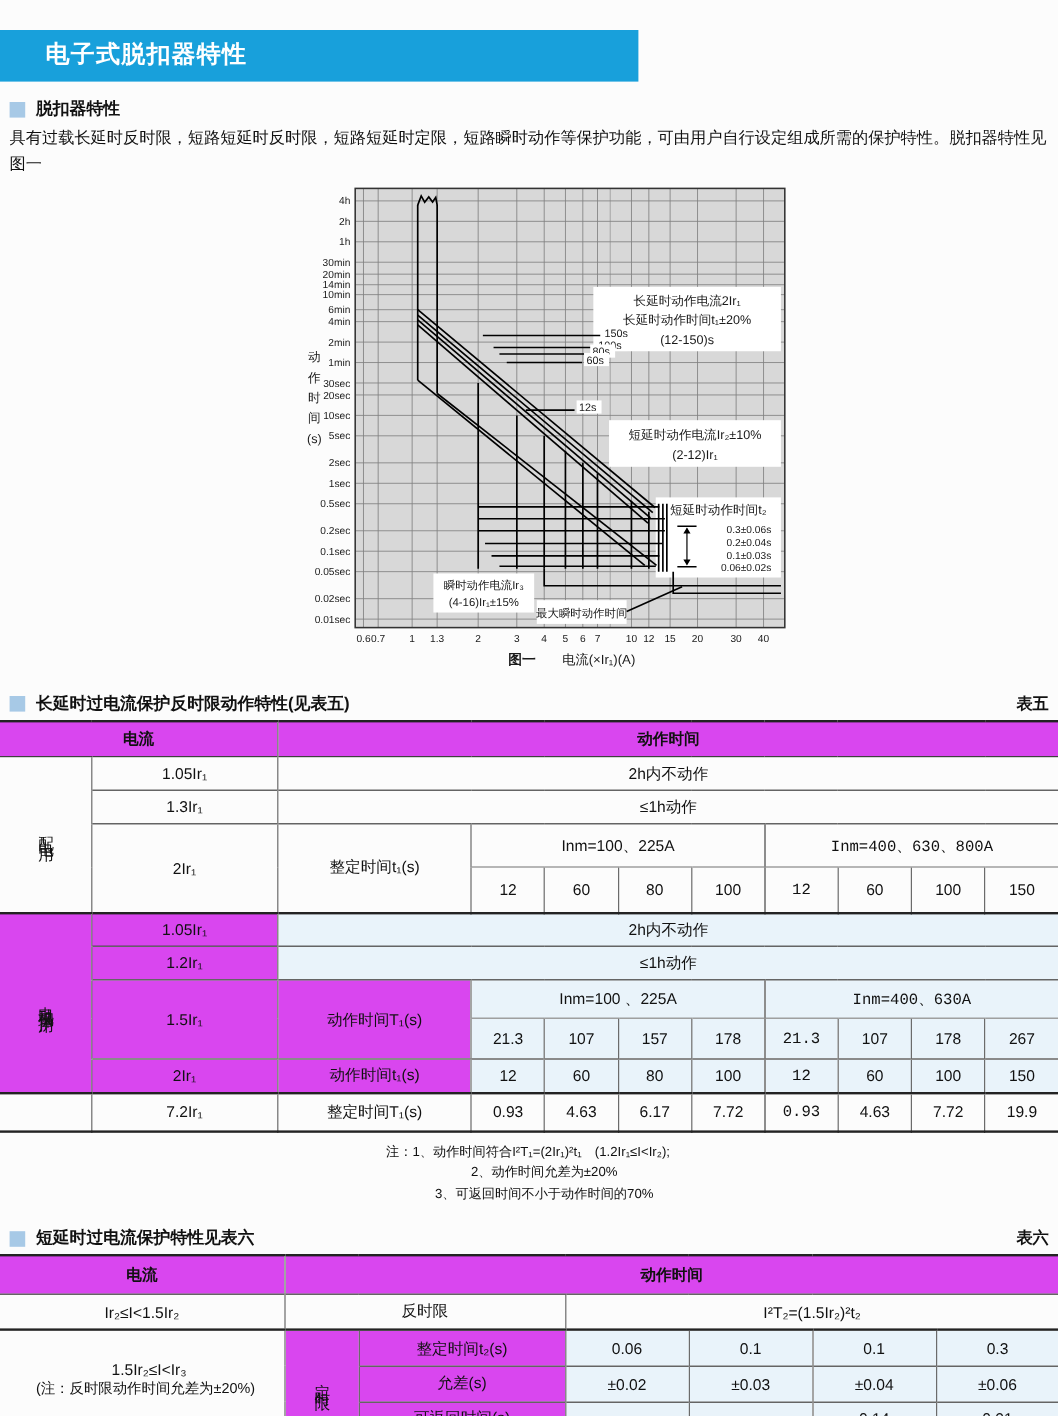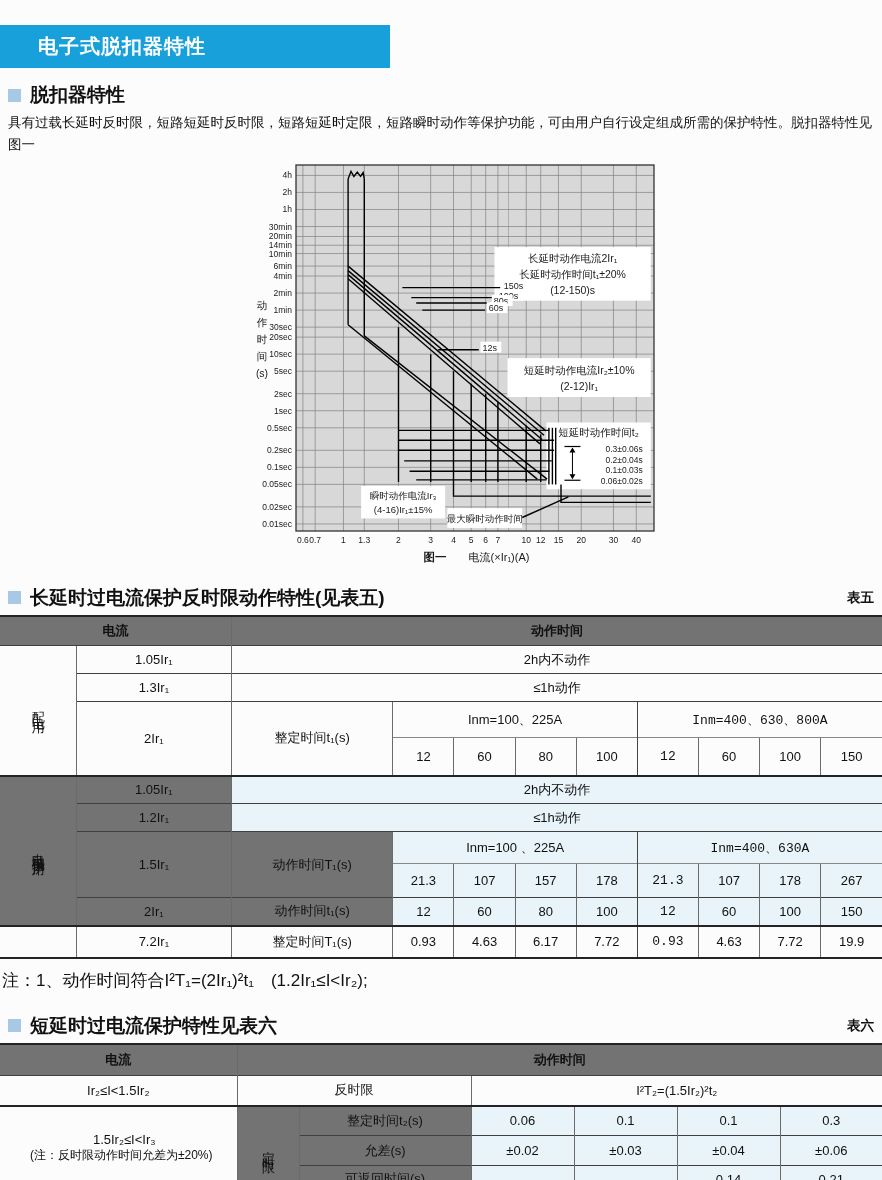--- a/index.html
+++ b/index.html
@@ -1,38 +1,38 @@
 <!DOCTYPE html>
 <html><head>
 <meta charset="utf-8">
 <style>
   html,body{margin:0;padding:0;background:#fcfcfc;width:882px;
     font-family:"Liberation Sans","DejaVu Sans",sans-serif;color:#111;}
-  .banner{margin-top:25px;width:390px;height:43px;background:#18a0db;color:#fff;
+  .banner{margin-top:25px;width:532px;height:43px;background:#18a0db;color:#fff;
     font-size:20px;font-weight:bold;line-height:43px;padding-left:38px;box-sizing:border-box;letter-spacing:1px;}
   .sec-head{display:flex;align-items:center;gap:9px;margin:14px 4px 4px 8px;}
   .bullet{width:13px;height:13px;background:#a7c9e6;flex:0 0 auto;}
-  .sec-title{font-weight:bold;font-size:19px;}
+  .sec-title{font-weight:bold;font-size:14px;}
   .tag{margin-left:auto;font-weight:bold;font-size:13.5px;margin-right:4px;}
   .para{margin:4px 8px 2px 8px;font-size:13.5px;line-height:1.65;}
   .figure{width:440px;margin:2px 0 6px 226px;}
   table{border-collapse:collapse;table-layout:fixed;width:882px;font-size:13px;
     border-bottom:2.5px solid #232323;}
   td{text-align:center;padding:0;overflow:hidden;}
   tr.h0>td{border-top:1px solid #888;}
   tr.h1>td{border-top:1.5px solid #3f3f3f;}
   tr.h2>td{border-top:2.5px solid #232323;}
   .vl{border-left:1px solid #6b6b6b;}
   .vl2{border-left:1.5px solid #444;font-family:Liberation Mono, monospace;}
   .bold{font-weight:bold;}
-  .bg1{background:#737373;}
+  .bg1{background:#d946ef;}
   .bg2{background:#e9f3fa;}
   .vert{writing-mode:vertical-lr;text-orientation:upright;letter-spacing:5px;display:inline-block;}
   .vert2{writing-mode:vertical-lr;text-orientation:upright;letter-spacing:2px;display:inline-block;}
-  .notes{margin:8px 4px 4px 2px;font-size:17px;line-height:1.6;}
+  .notes{margin:8px 4px 4px 2px;font-size:11px;line-height:1.6;text-align:center;}
   .notes .indent{padding-left:27px;}
   .t6cur{display:flex;flex-direction:column;height:100%;justify-content:space-between;}
   .t6cur .cv{flex:1;display:flex;align-items:center;justify-content:center;padding-left:12px;}
   .t6cur .cn{text-align:center;font-size:12px;padding:0 0 4px 6px;}
 </style>
 </head>
 <body>
 
 <div class="banner">
   <span>电子式脱扣器特性</span>
@@ -301,20 +301,22 @@
     <td class="vl2">0.93</td>
     <td class="vl">4.63</td>
     <td class="vl">7.72</td>
     <td class="vl">19.9</td>
   </tr>
 </tbody>
   </table>
 
 <div class="notes">
   <div>注：1、动作时间符合I²T₁=(2Ir₁)²t₁　(1.2Ir₁≤I&lt;Ir₂);</div>
+  <div class="indent">2、动作时间允差为±20%</div>
+  <div class="indent">3、可返回时间不小于动作时间的70%</div>
 </div>
 
 <div class="sec-head" style="margin-top:19px">
   <span class="bullet"></span>
   <span class="sec-title">短延时过电流保护特性见表六</span>
   <span class="tag">表六</span>
 </div>
 
 <table>
   <colgroup>

